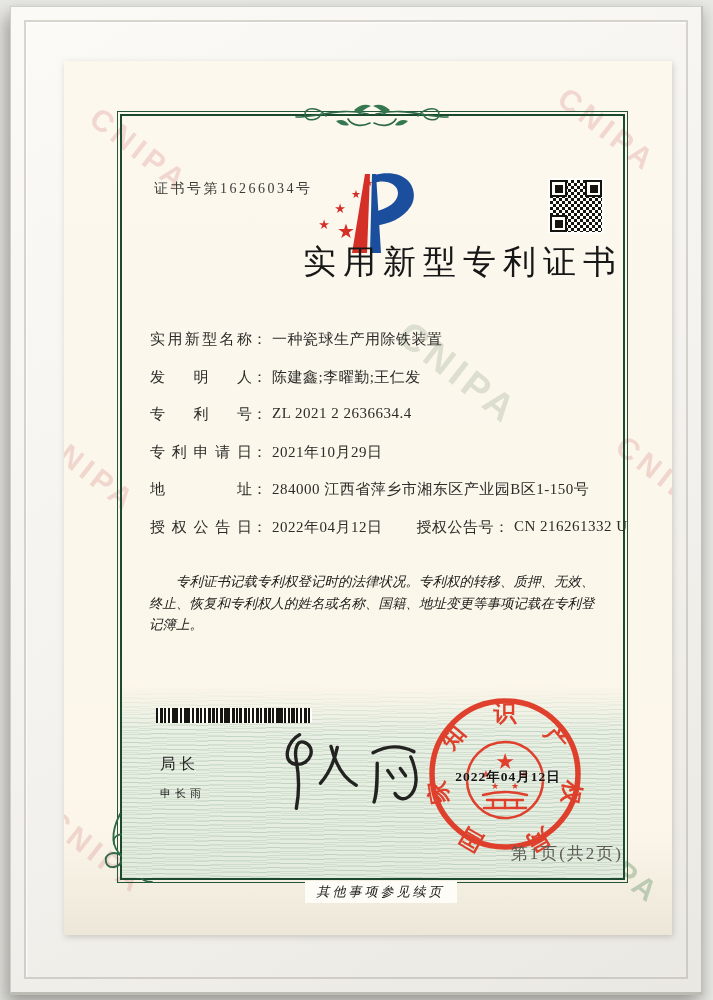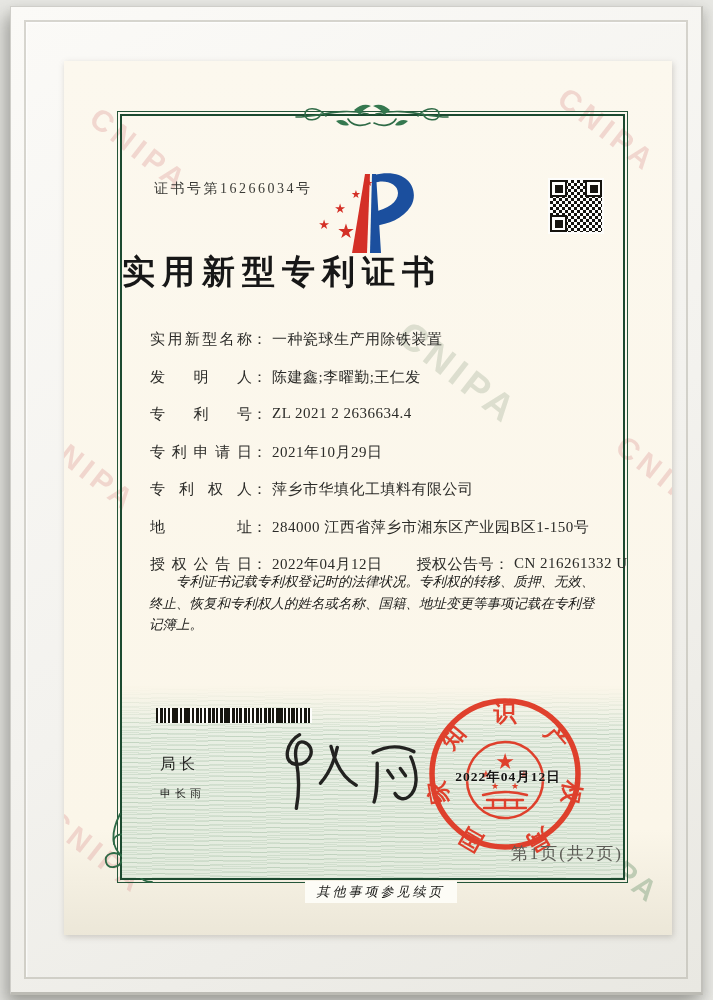--- a/index.html
+++ b/index.html
@@ -31,22 +31,22 @@
   .flourish-corner{position:absolute;left:-24px;top:694px;width:90px;height:80px;}
   
   .certno{position:absolute;left:32px;top:56px;font-size:14px;letter-spacing:2.5px;color:#3c3c38;margin-top:8px;}
   .logo{position:absolute;left:190px;top:52px;width:114px;height:92px;}
   .qr{position:absolute;left:426px;top:62px;width:52px;height:52px;background:
       repeating-conic-gradient(#15130e 0 25%,#fdfdfb 0 50%);background-size:6px 6px;
       border:2px solid #fdfdfb;}
   .qr .f{position:absolute;width:13px;height:13px;border:2.5px solid #15130e;background:#fdfdfb;}
   .qr .f::after{content:"";position:absolute;inset:2.5px;background:#15130e;}
   .qr .f.tl{left:0;top:0}.qr .f.tr{right:0;top:0}.qr .f.bl{left:0;bottom:0}
-  .title{position:absolute;left:0;right:0;top:134px;text-align:left;font-size:33px;
-         font-weight:bold;letter-spacing:7px;color:#171717;}
+  .title{position:absolute;left:0;right:0;top:124px;text-align:right;font-size:33px;
+         font-weight:normal;letter-spacing:7px;color:#171717;}
   .fields{position:absolute;left:28px;top:214px;right:20px;}
   .frow{height:37.5px;font-size:15px;color:#2b2b28;white-space:nowrap;}
   .flabel{display:inline-block;width:102px;text-align:justify;text-align-last:justify;
           text-justify:inter-character;vertical-align:top;}
   .fsep{display:inline-block;vertical-align:top;}
   .fvalue{display:inline-block;margin-left:5px;vertical-align:top;letter-spacing:.5px;}
   .pair2{margin-left:34px;}
   .body-text{position:absolute;left:27px;right:27px;top:455px;font-size:13.5px;line-height:21.5px;
              color:#20201e;font-style:italic;}
   .body-text p{margin:0;text-indent:2em;}
@@ -156,23 +156,20 @@
         <div class="frow">
           <span class="flabel">发明人</span><span class="fsep">：</span><span class="fvalue">陈建鑫;李曜勤;王仁发</span>
         </div>
         <div class="frow">
           <span class="flabel">专利号</span><span class="fsep">：</span><span class="fvalue">ZL 2021 2 2636634.4</span>
         </div>
         <div class="frow">
           <span class="flabel">专利申请日</span><span class="fsep">：</span><span class="fvalue">2021年10月29日</span>
         </div>
         <div class="frow">
-          <span class="flabel">专利权人</span><span class="fsep">：</span><span class="fvalue">萍乡市华填化工填料有限公司</span>
-        </div>
-        <div class="frow">
           <span class="flabel">地址</span><span class="fsep">：</span><span class="fvalue">284000 江西省萍乡市湘东区产业园B区1-150号</span>
         </div>
         <div class="frow">
           <span class="flabel">授权公告日</span><span class="fsep">：</span><span class="fvalue">2022年04月12日</span><span class="fvalue pair2">授权公告号</span><span class="fsep">：</span><span class="fvalue">CN 216261332 U</span>
         </div>
       </div>
 
       <div class="body-text">
         <p>专利证书记载专利权登记时的法律状况。专利权的转移、质押、无效、终止、恢复和专利权人的姓名或名称、国籍、地址变更等事项记载在专利登记簿上。</p>
       </div>

